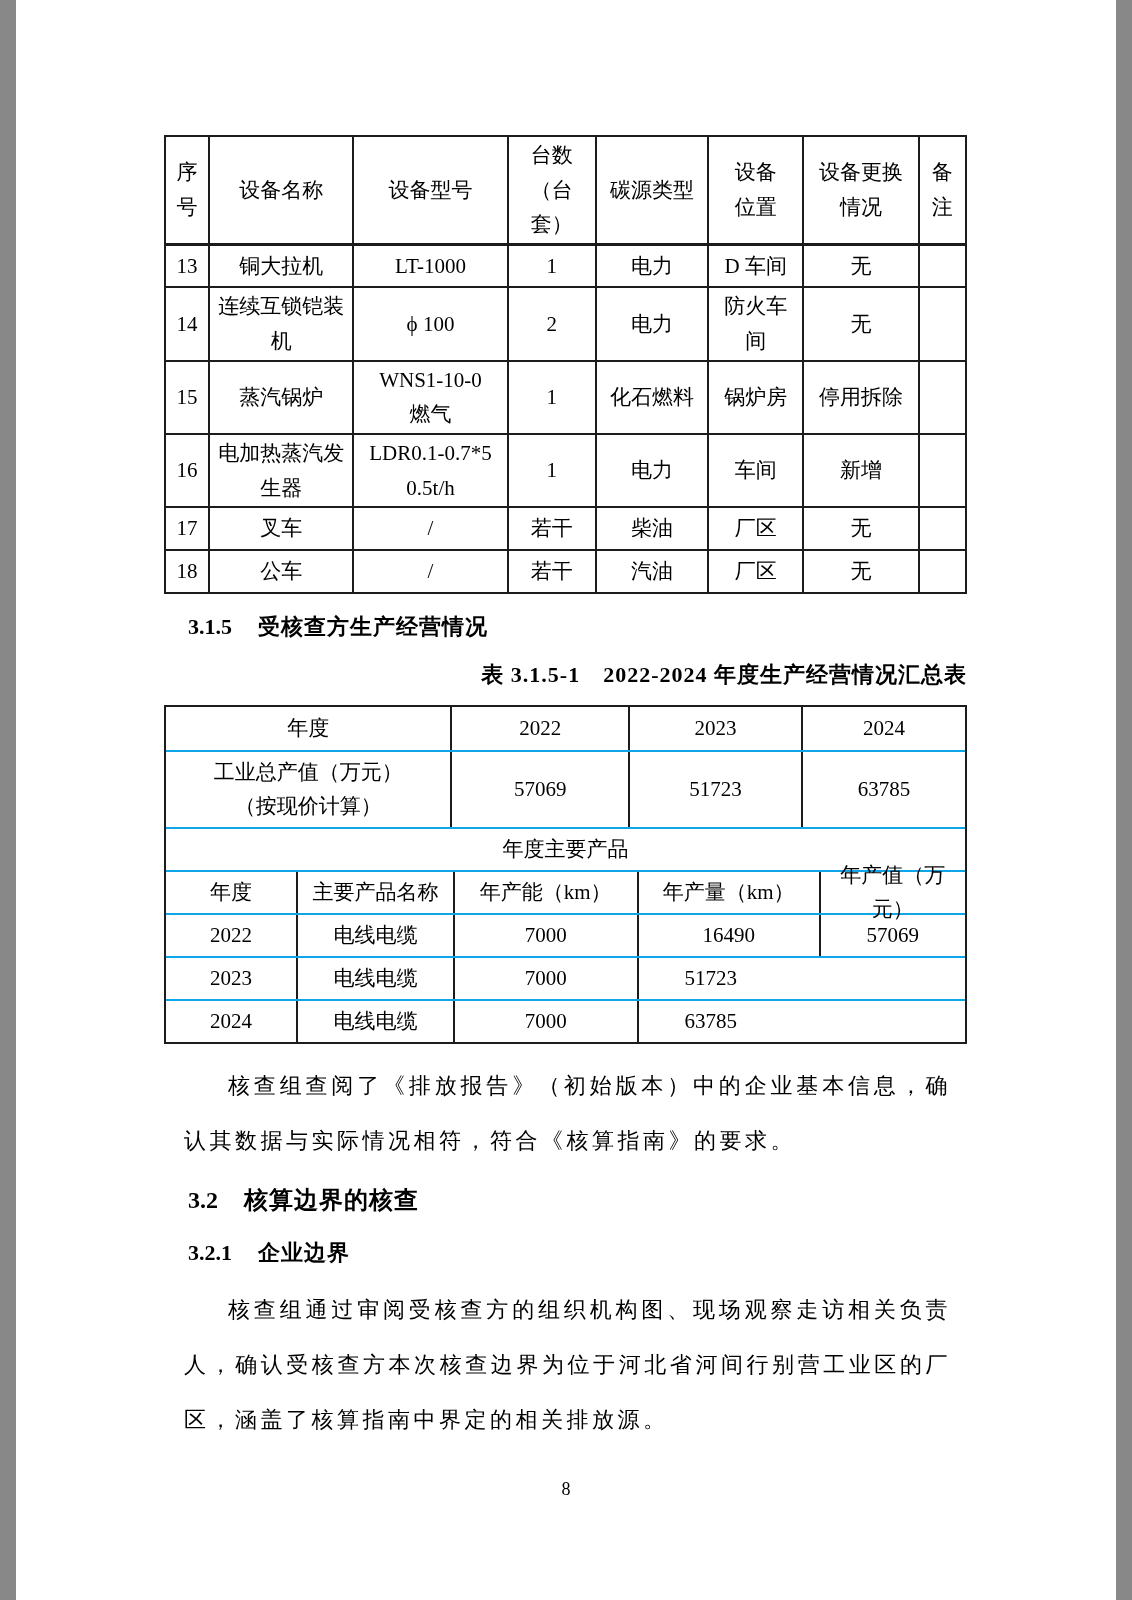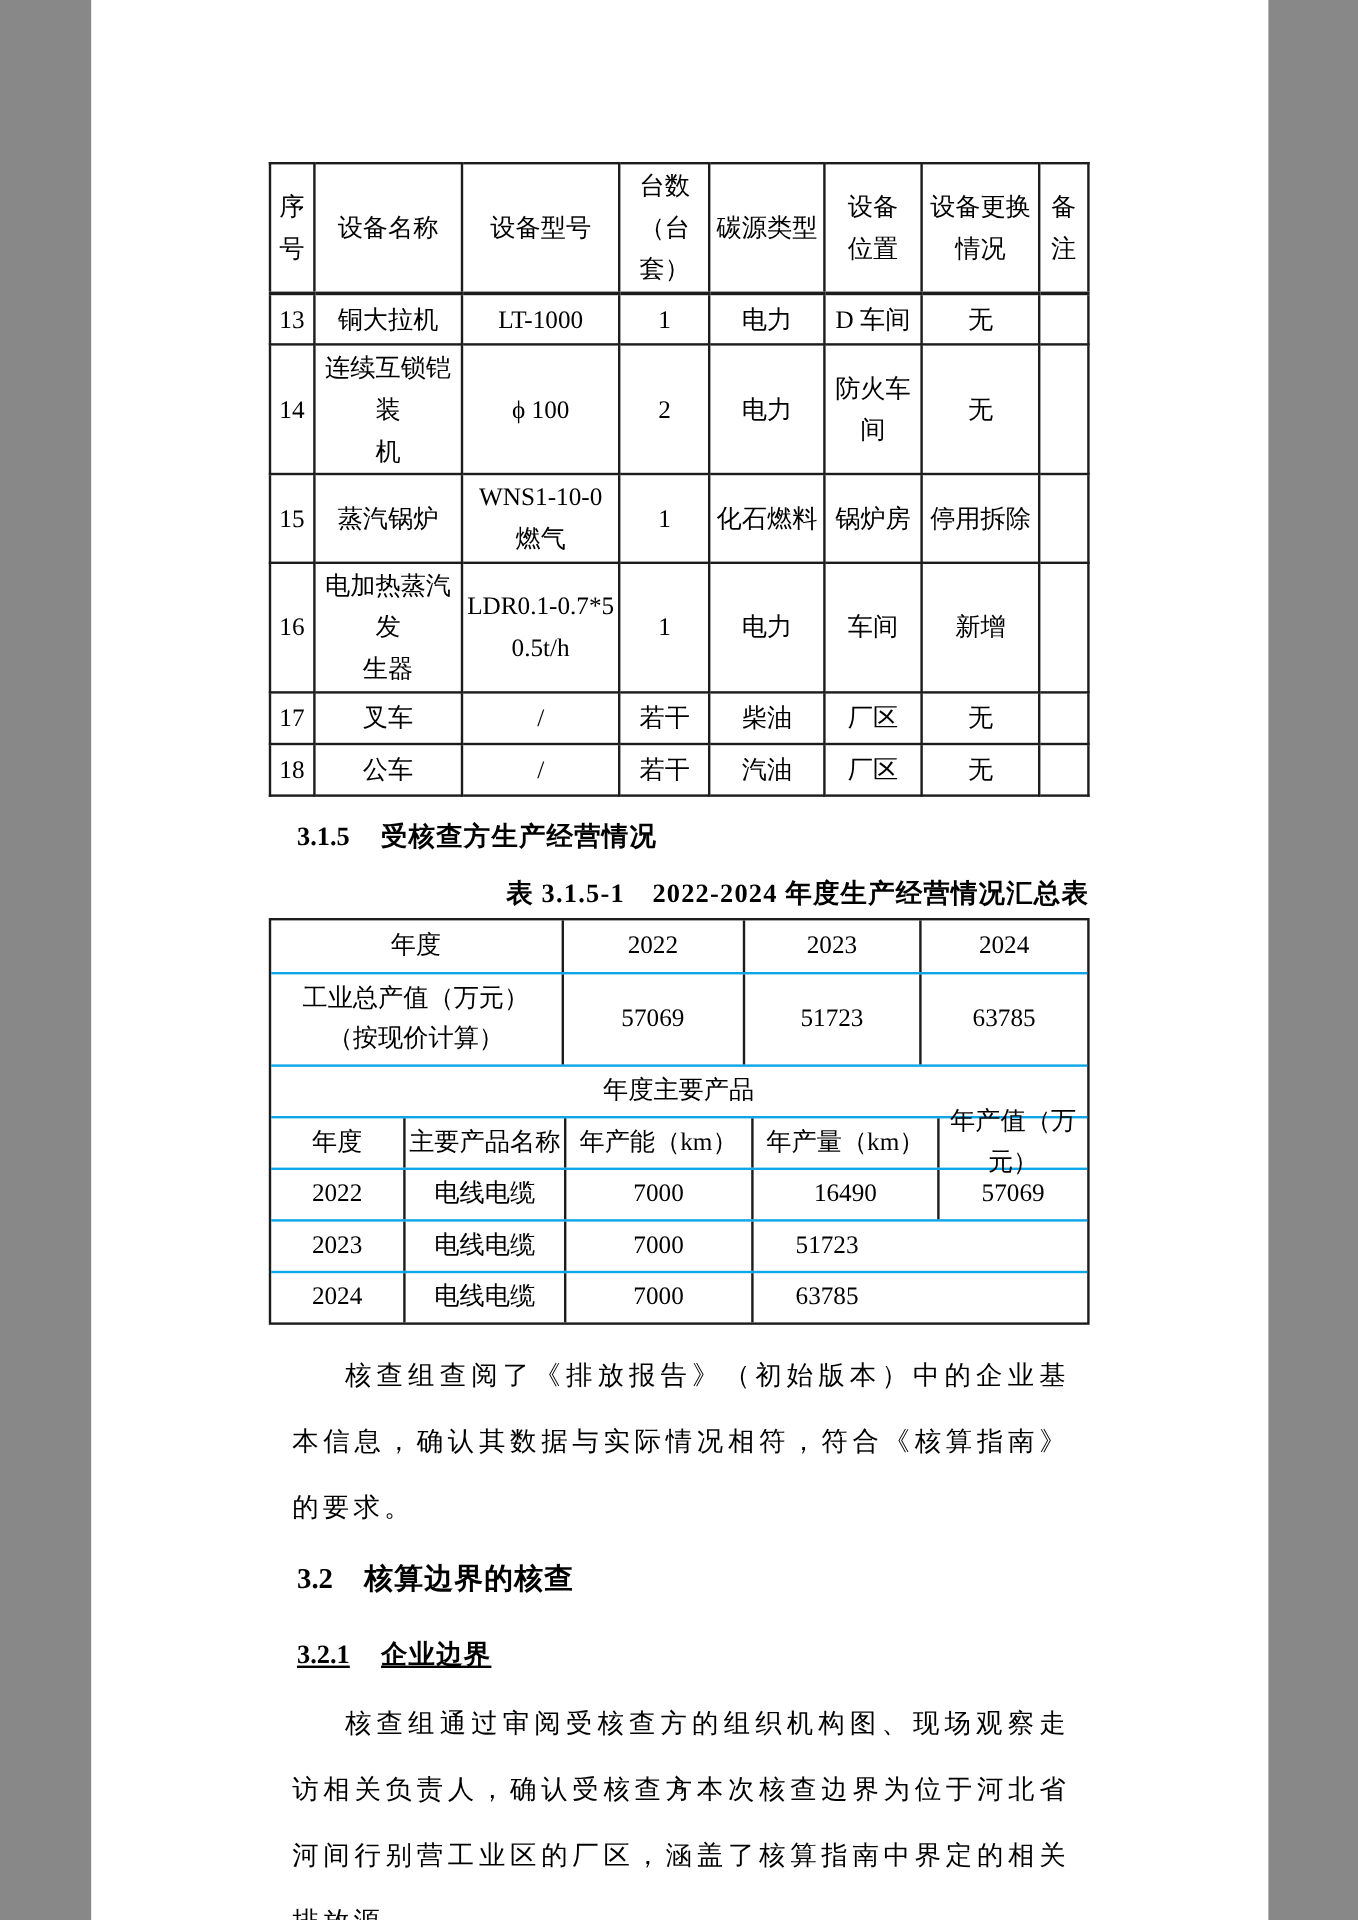--- a/index.html
+++ b/index.html
@@ -1,19 +1,19 @@
 <!DOCTYPE html>
 <html><head>
 <meta charset="utf-8">
 <style>
   * { margin:0; padding:0; box-sizing:border-box; }
   html,body { background:#888; }
   .page {
     position:relative;
-    width:981px; height:1600px;
+    width:1100px; height:1600px;
     margin:0 auto;
     background:#ffffff;
     color:#000;
     font-family:"Liberation Serif","DejaVu Serif",serif;
     overflow:hidden;
   }
   .content { padding:135px 149px 0 148px; }
 
   
   table.t1 { border-collapse:collapse; width:100%; table-layout:fixed; }
@@ -22,21 +22,21 @@
     text-align:center; vertical-align:middle;
     font-size:21px; line-height:1.65;
     white-space:pre-line;
     padding:1px 2px;
   }
   table.t1 tr.hdr td { border-bottom-width:3px; }
   .t1 .rh { height:73px; }
   .t1 .rs { height:43px;padding-left:32px; }
 
   
-  .t2 { border:2px solid #1c1c1c; margin-top:5px; }
+  .t2 { border:2px solid #1c1c1c; margin-top:15px; }
   .t2 .row { display:flex; }
   .t2 .row + .row { border-top:2px solid #0ea5e9; }
   .t2 .cell {
     display:flex; align-items:center; justify-content:center;
     text-align:center;
     font-size:21px; line-height:1.6;
     white-space:pre-line;
     padding:1px 2px;
   }
   .t2 .cell + .cell { border-left:2px solid #1c1c1c; }
@@ -46,21 +46,21 @@
   .r-ph    { height:43px; }
   .r-prod  { height:43px; }
   .uc0 { width:35.6%; } .uc1 { width:22.2%; } .uc2 { width:21.7%; } .uc3 { width:20.5%; }
   .lc0 { width:16.3%; } .lc1 { width:19.6%; } .lc2 { width:23.0%; } .lc3 { width:22.8%; } .lc4 { width:18.3%; }
   .full { width:100%; }
 
   
   .h-sub { margin:18px 0 0 24px; font-size:22px; font-weight:bold; letter-spacing:1px; }
   .h-sec { margin:16px 0 0 24px; font-size:24px; font-weight:bold; letter-spacing:1px; }
   .h-sub .num, .h-sec .num { margin-right:26px; letter-spacing:0; }
-  .h-321 { margin-top:33px;text-decoration:underline; }
+  .h-321 { margin-top:22px; }
 
   .tbl-caption {
     margin-top:18px;
     text-align:right;
     font-size:22px; font-weight:bold;
     letter-spacing:1px;
     white-space:pre-wrap;
   }
 
   .para {

